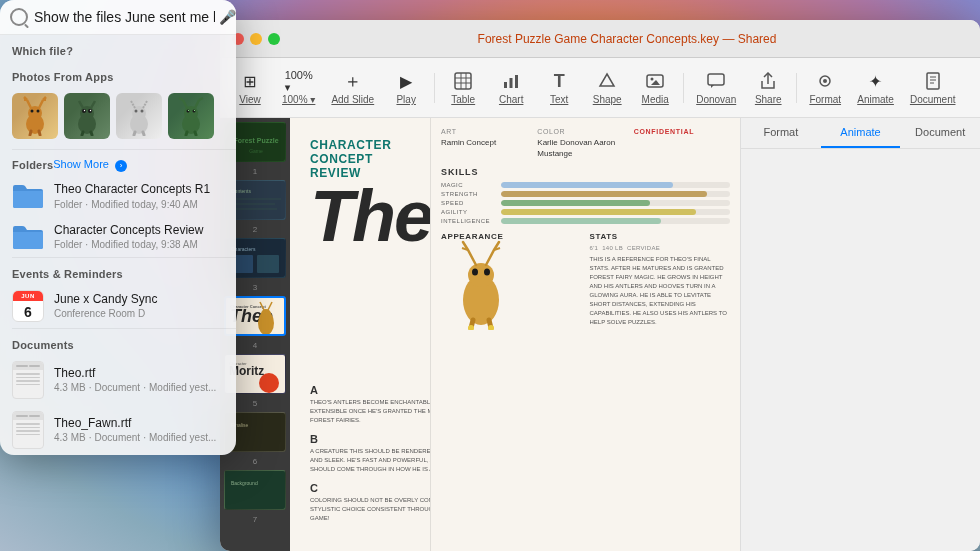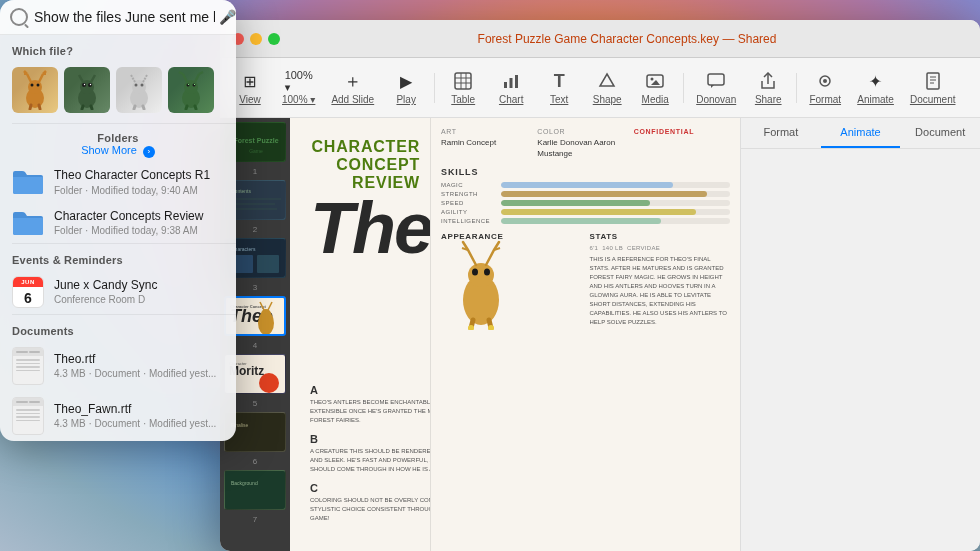--- a/index.html
+++ b/index.html
@@ -128,23 +128,22 @@
 
     .section-divider {
       height: 1px;
       background: rgba(0,0,0,0.06);
       margin: 0 0 0 12px;
     }
 
     .section-row-header {
       display: flex;
       align-items: center;
-      justify-content: flex-end;
+      justify-content: flex-start;
       padding: 8px 12px 4px 12px;
-      flex-direction: column;
     }
 
     .show-more {
       font-size: 11px;
       color: #007AFF;
       cursor: pointer;
     }
     .show-more-arrow {
       display: inline-block;
       width: 12px;
@@ -409,26 +408,25 @@
 
     
     .slide-title-area {
       position: absolute;
       top: 20px;
       left: 20px;
       right: 320px;
     }
 
     .slide-heading {
-      font-size: 16px;
+      font-size: 12px;
       font-weight: 600;
-      color: #4d7c0f;
+      color: #0f766e;
       letter-spacing: 0.05em;
       text-transform: uppercase;
-      text-align: right;
     }
 
     .slide-big-name {
       font-size: 72px;
       font-weight: 900;
       color: #2a2a2a;
       line-height: 1;
       font-style: italic;
       letter-spacing: -2px;
     }
@@ -1012,20 +1010,21 @@
   <div class="spotlight-search">
     <div class="search-icon-circle"></div>
     <input class="spotlight-input" type="text" value="Show the files June sent me last week" style="">
     <div class="mic-icon">🎤</div>
   </div>
 
   <div class="spotlight-results">
 
     <div class="section-header">Which file?</div>
 
+    <div class="section-header">Photos From Apps</div>
     <div class="photos-grid">
       <div class="photo-thumb char-1">
         <svg class="char-svg" viewBox="0 0 36 40">
           <ellipse cx="18" cy="28" rx="9" ry="10" fill="#c8802a"></ellipse>
           <ellipse cx="18" cy="17" rx="7" ry="7" fill="#c8802a"></ellipse>
           <path d="M14,12 L10,4 M10,4 L7,1" stroke="#c8802a" stroke-width="2.5" fill="none"></path>
           <path d="M22,12 L26,4 M26,4 L29,1" stroke="#c8802a" stroke-width="2.5" fill="none"></path>
           <line x1="10" y1="4" x2="7" y2="4" stroke="#c8802a" stroke-width="2"></line>
           <line x1="26" y1="4" x2="29" y2="4" stroke="#c8802a" stroke-width="2"></line>
           <circle cx="15" cy="15" r="1.5" fill="#1a1a1a"></circle>

